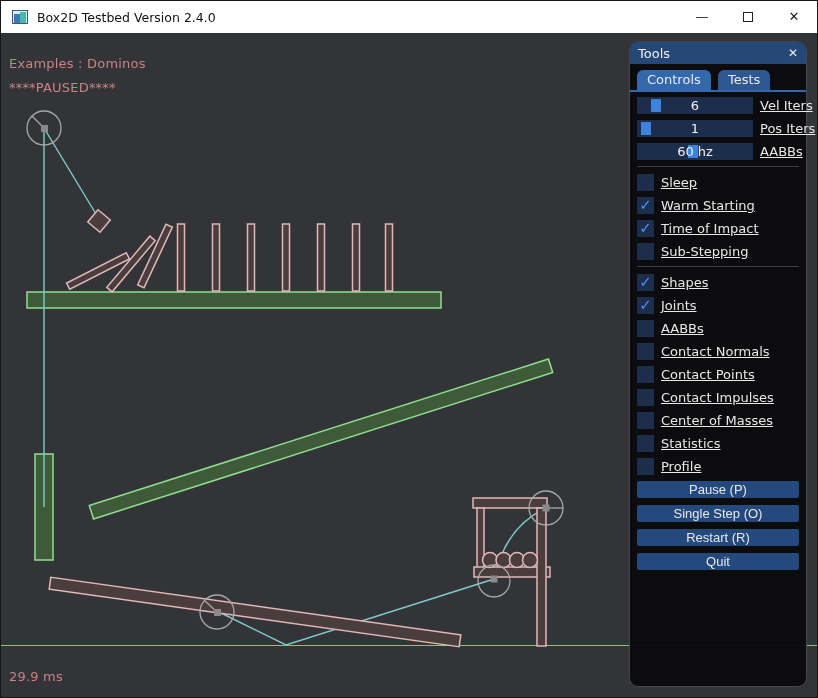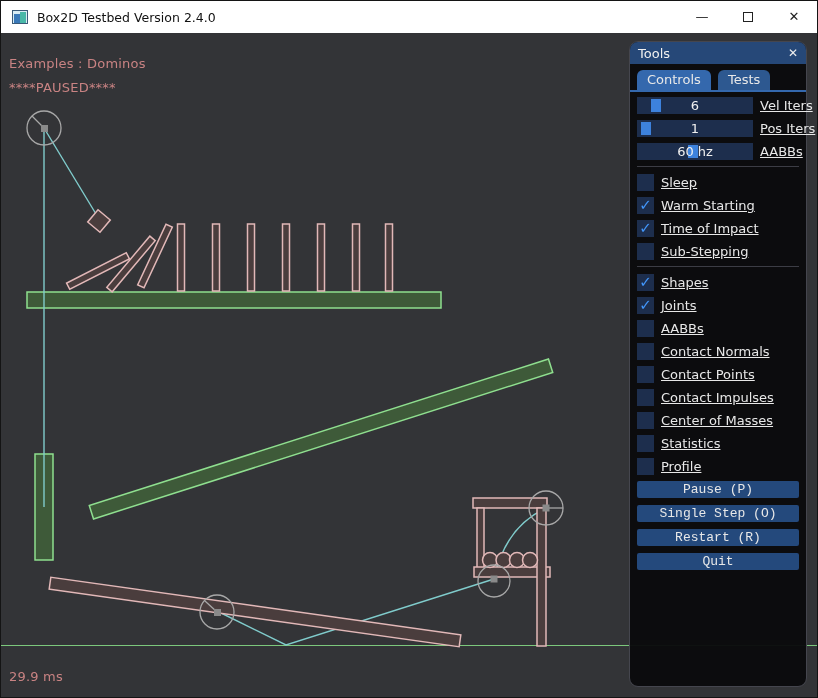--- a/index.html
+++ b/index.html
@@ -44,21 +44,21 @@
 
   .sep { height:1px; background:#3c3d45; margin:4px 0 7px 0; }
 
   .check-row { display:flex; align-items:center; height:17px; margin-bottom:6px; cursor:default; }
   .checkbox { width:17px; height:17px; background:#1d2e4d; margin-right:7px; flex:none; display:flex; align-items:center; justify-content:center; }
   .checkmark { color:#4296fa; font-weight:bold; font-size:15px; line-height:1; display:none; }
   .check-row.checked .checkmark { display:block; }
 
   .btn-col { margin-top:4px; }
   .panel-btn { display:block; width:100%; height:17px; margin-bottom:7px; background:#24497c; border:none; border-radius:2px;
-               color:#e8e8e8; font-size:13px; font-family:Liberation Mono, monospace; line-height:15px; cursor:default; }
+               color:#e8e8e8; font-size:13px; font-family:Liberation Sans, sans-serif; line-height:15px; cursor:default; }
 </style>
 </head>
 <body>
 
 <div class="window">
 
   <div class="titlebar">
     <span class="win-icon"></span>
     <span class="win-title">Box2D Testbed Version 2.4.0</span>
     <div class="win-buttons">

